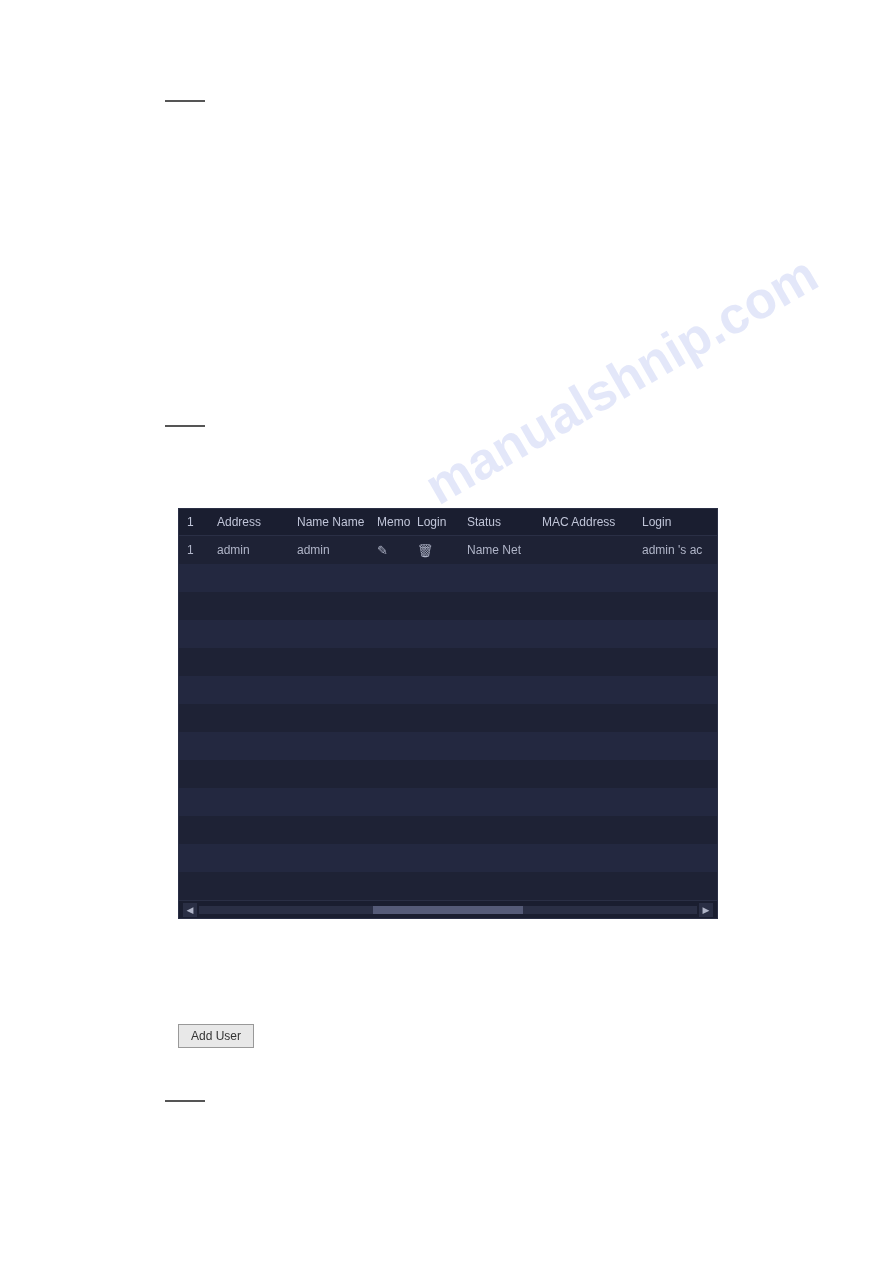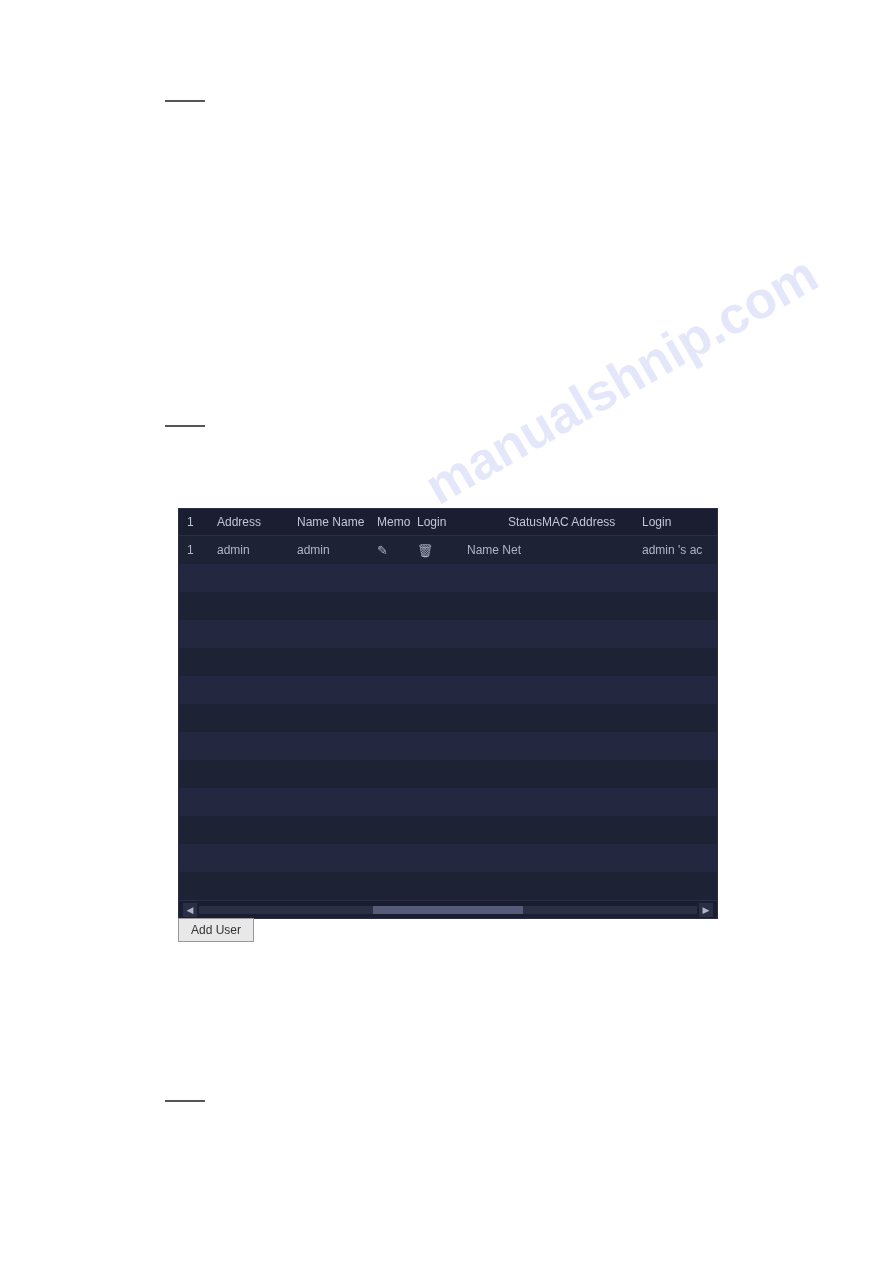--- a/index.html
+++ b/index.html
@@ -105,21 +105,20 @@
     }
 
     .col-delete-header {
       width: 50px;
       flex-shrink: 0;
     }
 
     .col-status-header {
       width: 75px;
       flex-shrink: 0;
-      text-align: right;
     }
 
     .col-mac-header {
       width: 100px;
       flex-shrink: 0;
     }
 
     .col-memo-header {
       flex: 1;
     }
@@ -247,21 +246,21 @@
       justify-content: center;
       cursor: pointer;
       color: #b0b5c8;
       font-size: 9px;
       flex-shrink: 0;
     }
 
     
     .bottom-area {
       position: absolute;
-      top: 918px;
+      top: 1024px;
       left: 178px;
     }
 
     .add-user-btn {
       background-color: #e8e8e8;
       border: 1px solid #999;
       padding: 4px 12px;
       font-size: 12px;
       cursor: pointer;
       color: #333;

